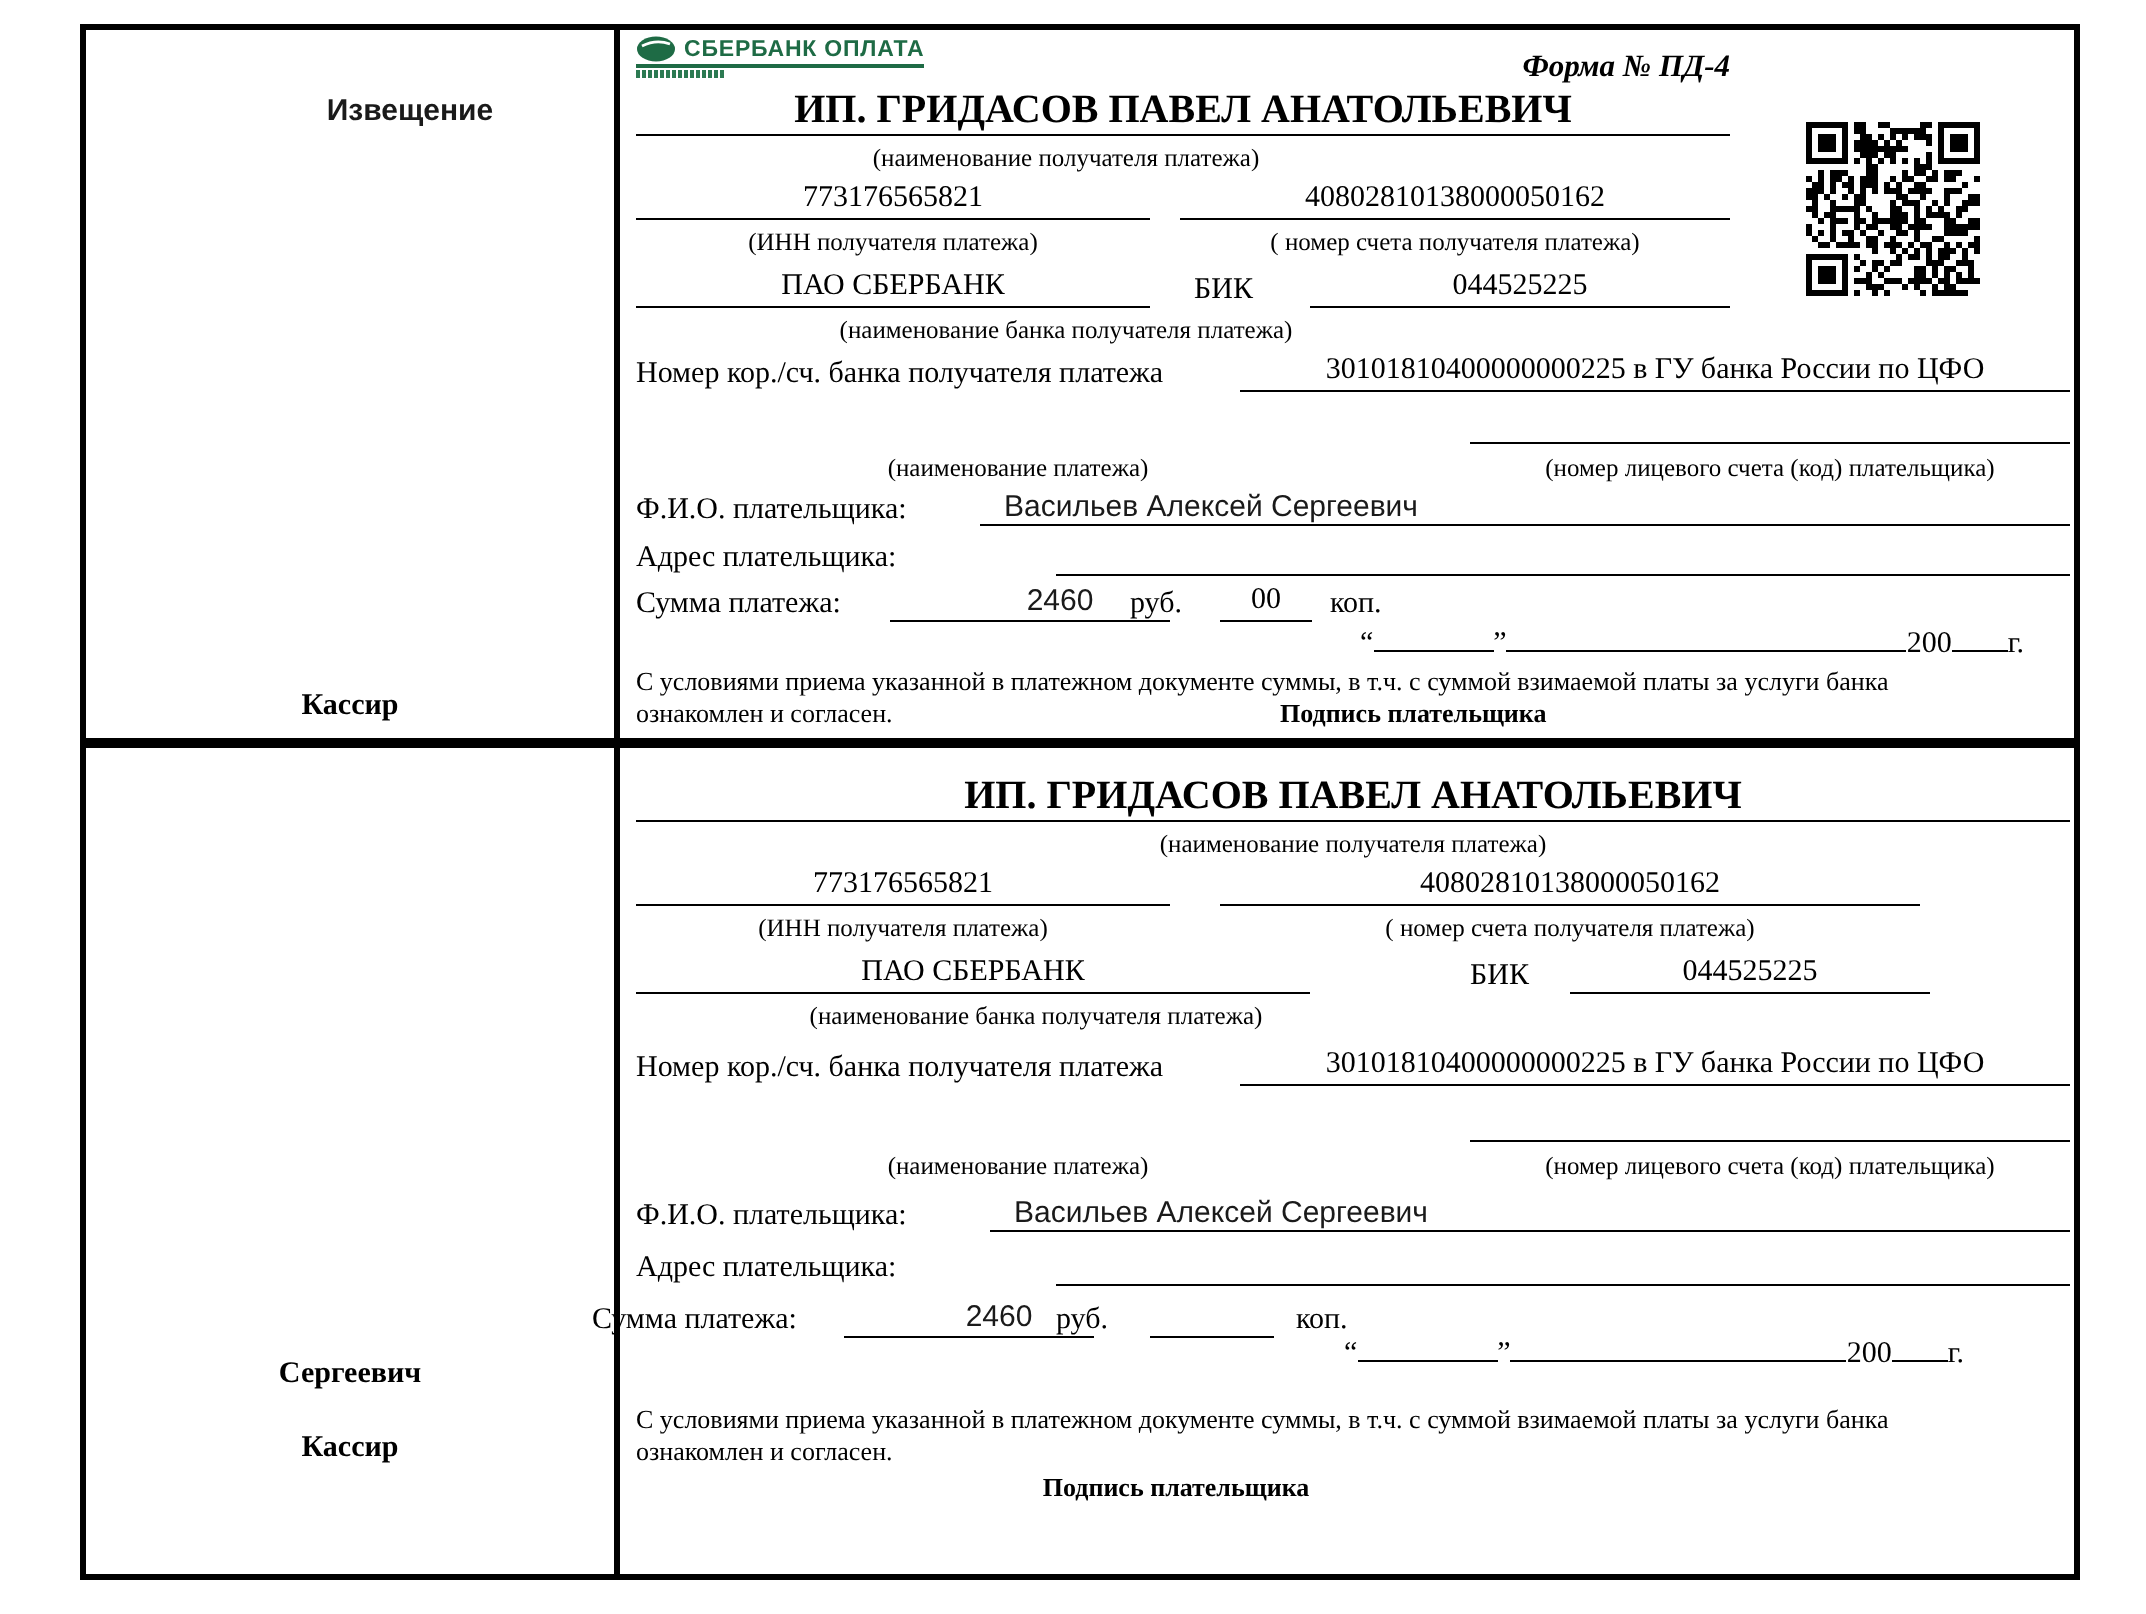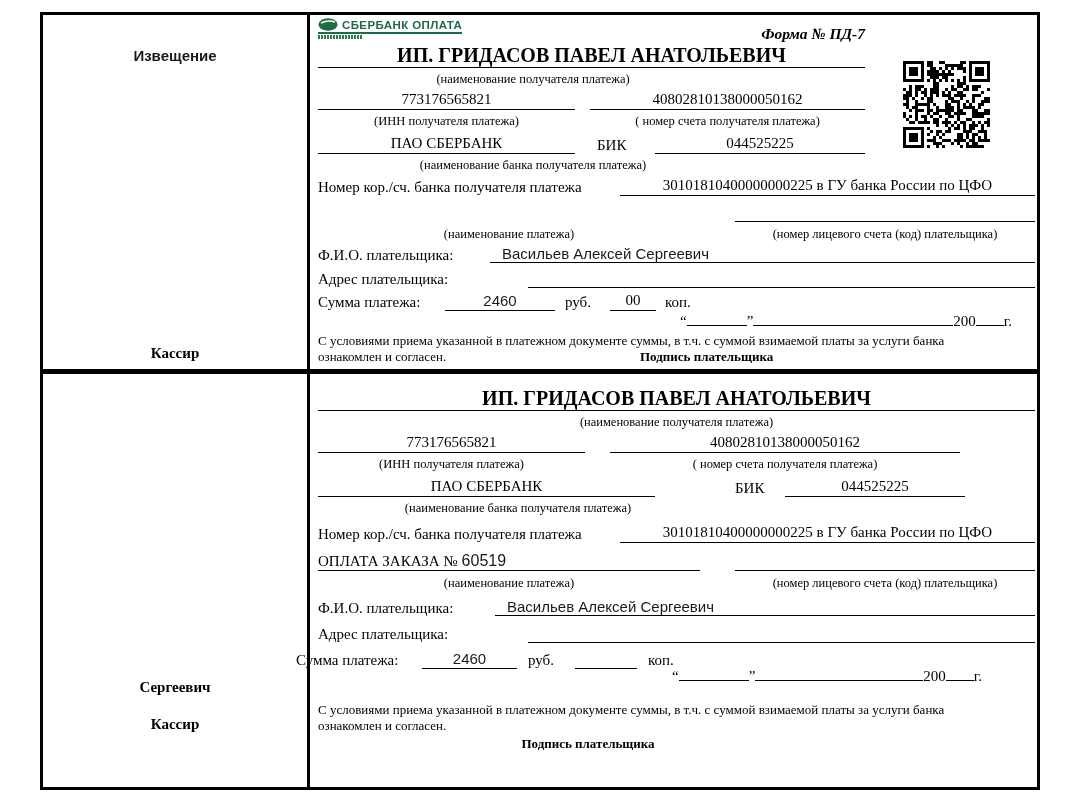--- a/index.html
+++ b/index.html
@@ -6,21 +6,21 @@
   body{width:1073px;height:807px;position:relative;font-family:"Liberation Serif",serif;color:#000;overflow:hidden;}
   .sheet{position:absolute;left:40px;top:12px;width:1000px;height:778px;border:3px solid #000;box-sizing:border-box;background:#fff;}
   .row-top{position:relative;height:354px;border-bottom:5px solid #000;box-sizing:content-box;display:flex;}
   .row-bottom{position:relative;height:413px;display:flex;}
   .col-left{width:267px;border-right:3px solid #000;box-sizing:border-box;position:relative;flex:none;}
   .col-right{position:relative;flex:1;}
   .abs{position:absolute;}
   .ul{border-bottom:1px solid #000;}
   .ctr{text-align:center;}
   .rt{text-align:right;}
-  .sans{font-family:"Liberation Sans","DejaVu Sans",sans-serif;color:#1a1a1a;}
+  .sans{font-family:"Liberation Sans","DejaVu Sans",sans-serif;color:#1a1a1a;padding-left:30px;}
   .sm{font-size:12.5px;line-height:14px;}
   .b{font-weight:bold;}
   .t15{font-size:15px;line-height:19px;}
   .vspan{height:20px;line-height:21px;font-size:15px;}
   .blank{display:inline-block;border-bottom:1px solid #000;height:14px;vertical-align:baseline;}
   .side-label{width:100%;text-align:center;font-size:15px;}
   
   .sb-logo{position:absolute;left:8px;top:3px;}
   .sb-row{display:flex;align-items:center;gap:4px;border-bottom:2px solid #1e6b45;padding-bottom:1px;}
   .sb-text{font-family:"Liberation Sans",sans-serif;font-weight:bold;font-size:11.5px;letter-spacing:.4px;color:#1e6b45;}
@@ -46,21 +46,21 @@
         <div class="sb-row">
           <svg width="20" height="13" viewBox="0 0 20 13">
             <ellipse cx="10" cy="6.5" rx="9.5" ry="6.2" fill="#1e6b45"></ellipse>
             <path d="M3 5 Q10 1.5 17 4" stroke="#ffffff" stroke-width="1.4" fill="none"></path>
           </svg>
           <span class="sb-text">СБЕРБАНК ОПЛАТА</span>
         </div>
         <div class="sb-tagline"></div>
       </div>
 
-      <div class="abs form-no rt" style="left:360px;top:10px;width:195px;">Форма № ПД-7</div>
+      <div class="abs form-no rt" style="left:360px;top:10px;width:195px;">Форма № ПД-4</div>
 
       <div class="abs qr" id="qr1"><svg xmlns="http://www.w3.org/2000/svg" width="87" height="87">
             <rect width="87" height="87" fill="#fff"></rect>
             <rect x="0" y="0" width="3" height="3" fill="#000"></rect>
             <rect x="3" y="0" width="3" height="3" fill="#000"></rect>
             <rect x="6" y="0" width="3" height="3" fill="#000"></rect>
             <rect x="9" y="0" width="3" height="3" fill="#000"></rect>
             <rect x="12" y="0" width="3" height="3" fill="#000"></rect>
             <rect x="15" y="0" width="3" height="3" fill="#000"></rect>
             <rect x="18" y="0" width="3" height="3" fill="#000"></rect>
@@ -542,21 +542,20 @@
       <div class="abs sm ctr" style="left:300px;top:83px;width:350px;">( номер счета получателя платежа)</div>
 
       <div class="abs vspan ctr ul" style="left:8px;top:102px;width:337px;">ПАО СБЕРБАНК</div>
       <div class="abs t15" style="left:425px;top:105px;">БИК</div>
       <div class="abs vspan ctr ul" style="left:475px;top:102px;width:180px;">044525225</div>
       <div class="abs sm ctr" style="left:8px;top:127px;width:400px;">(наименование банка получателя платежа)</div>
 
       <div class="abs t15" style="left:8px;top:151px;">Номер кор./сч. банка получателя платежа</div>
       <div class="abs vspan ctr ul" style="left:310px;top:148px;width:415px;">30101810400000000225 в ГУ банка России по ЦФО</div>
 
-      <div class="abs vspan ul" style="left:8px;top:176px;width:382px;"><span>ОПЛАТА ЗАКАЗА №</span><span style="display:inline-block;width:4px;"></span><span class="sans" style="font-size:16px;">60519</span></div>
       <div class="abs vspan ul" style="left:425px;top:176px;width:300px;"></div>
       <div class="abs sm ctr" style="left:8px;top:202px;width:382px;">(наименование платежа)</div>
       <div class="abs sm ctr" style="left:425px;top:202px;width:300px;">(номер лицевого счета (код) плательщика)</div>
 
       <div class="abs t15" style="left:8px;top:225px;">Ф.И.О. плательщика:</div>
       <div class="abs vspan ul sans" style="left:185px;top:222px;width:540px;padding-left:12px;box-sizing:border-box;">Васильев Алексей Сергеевич</div>
 
       <div class="abs t15" style="left:8px;top:251px;">Адрес плательщика:</div>
       <div class="abs vspan ul" style="left:218px;top:248px;width:507px;"></div>
 

